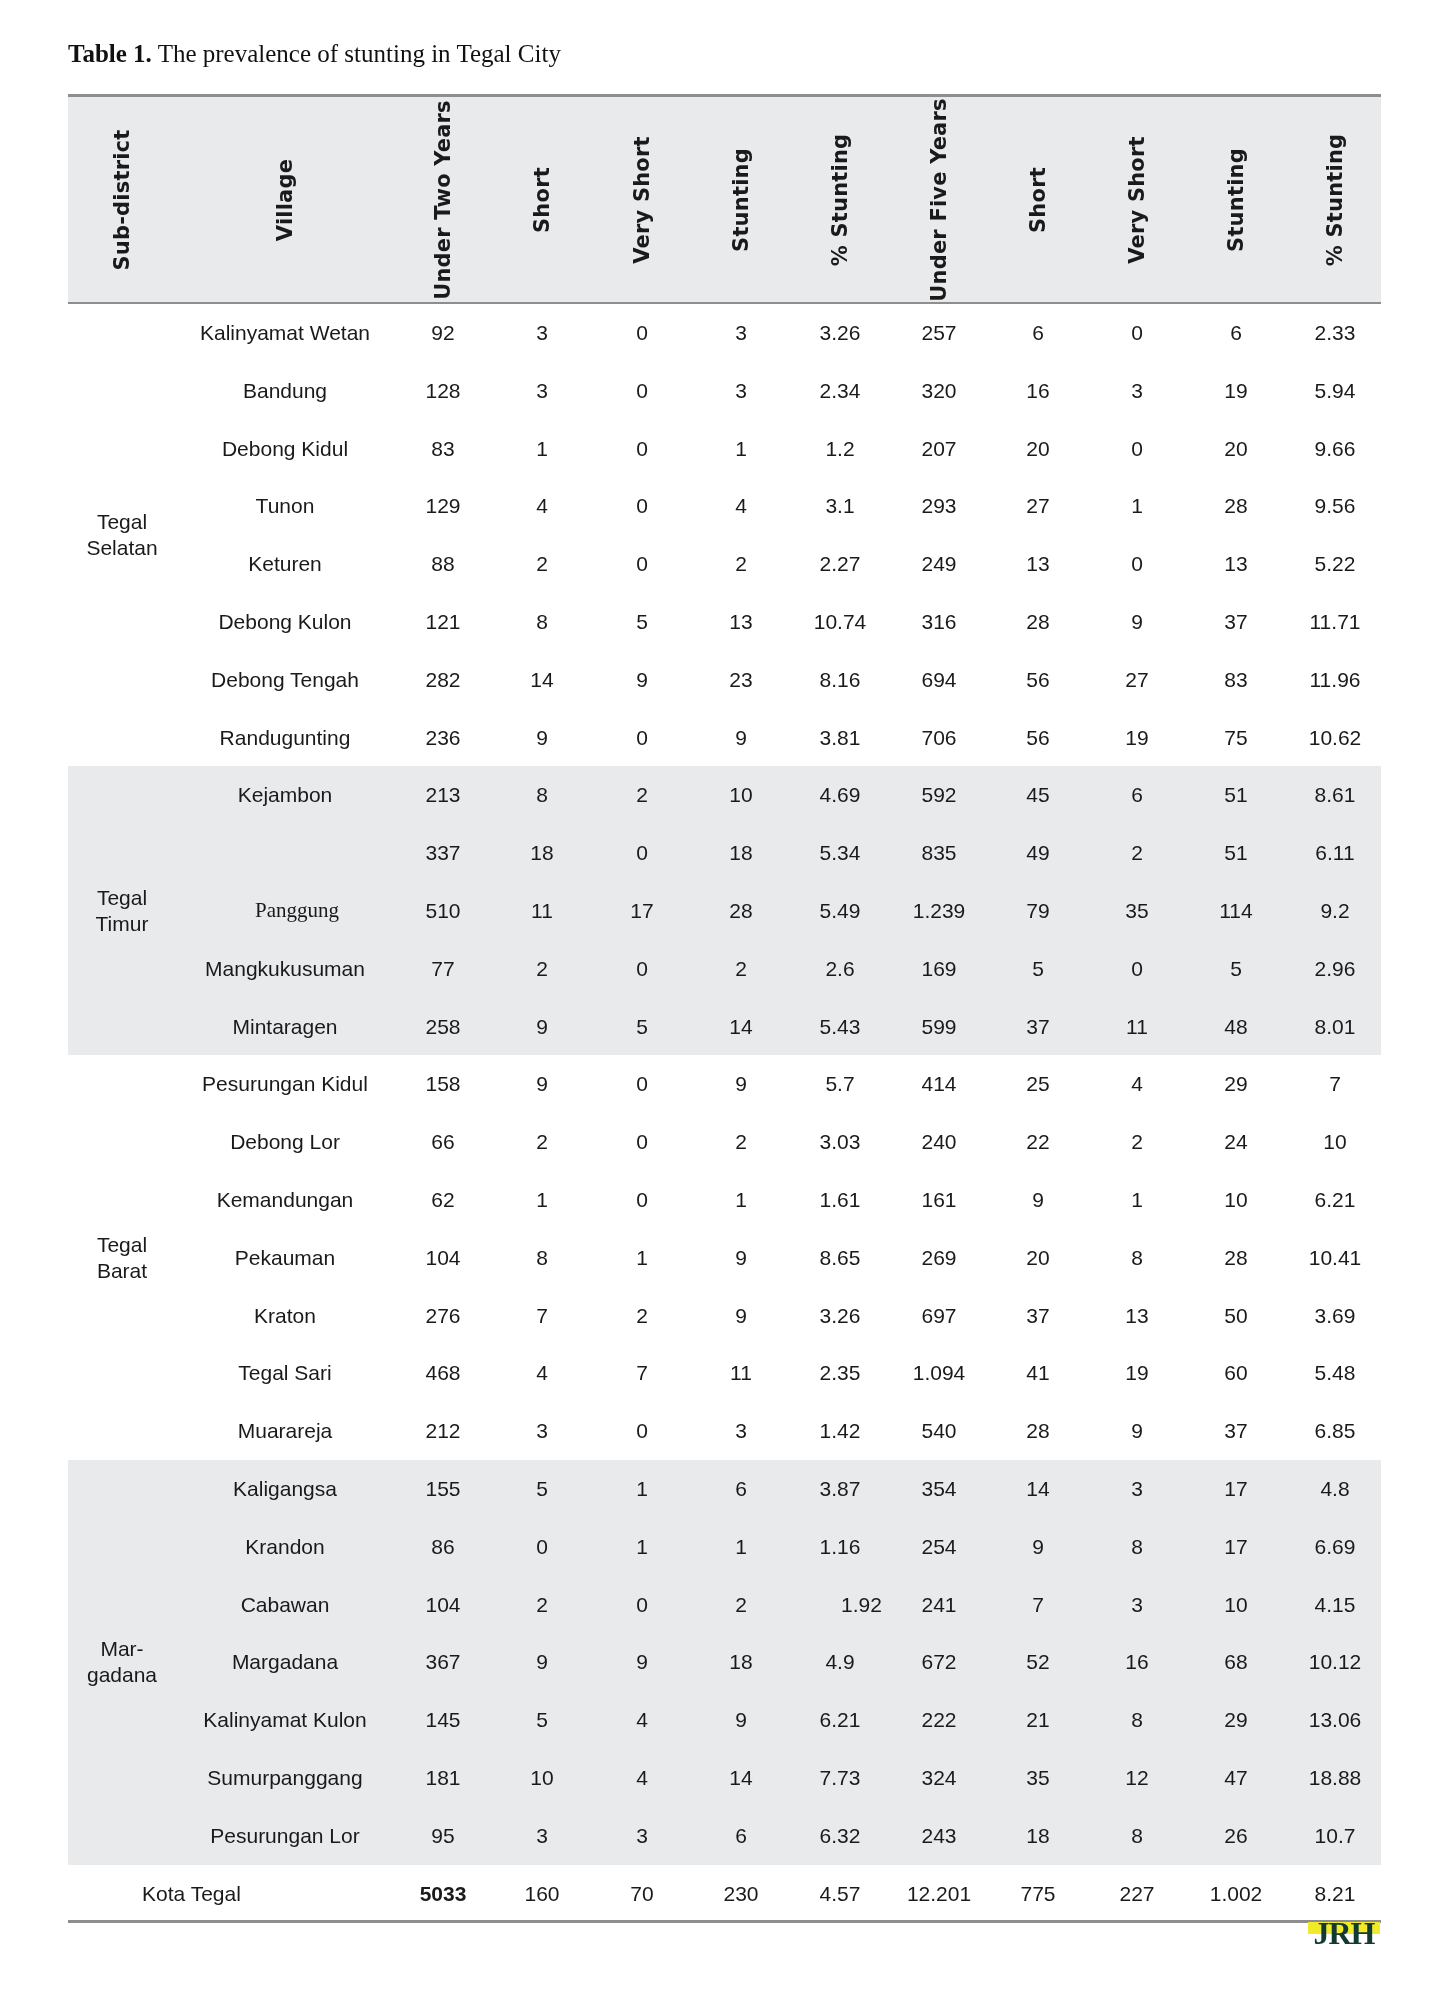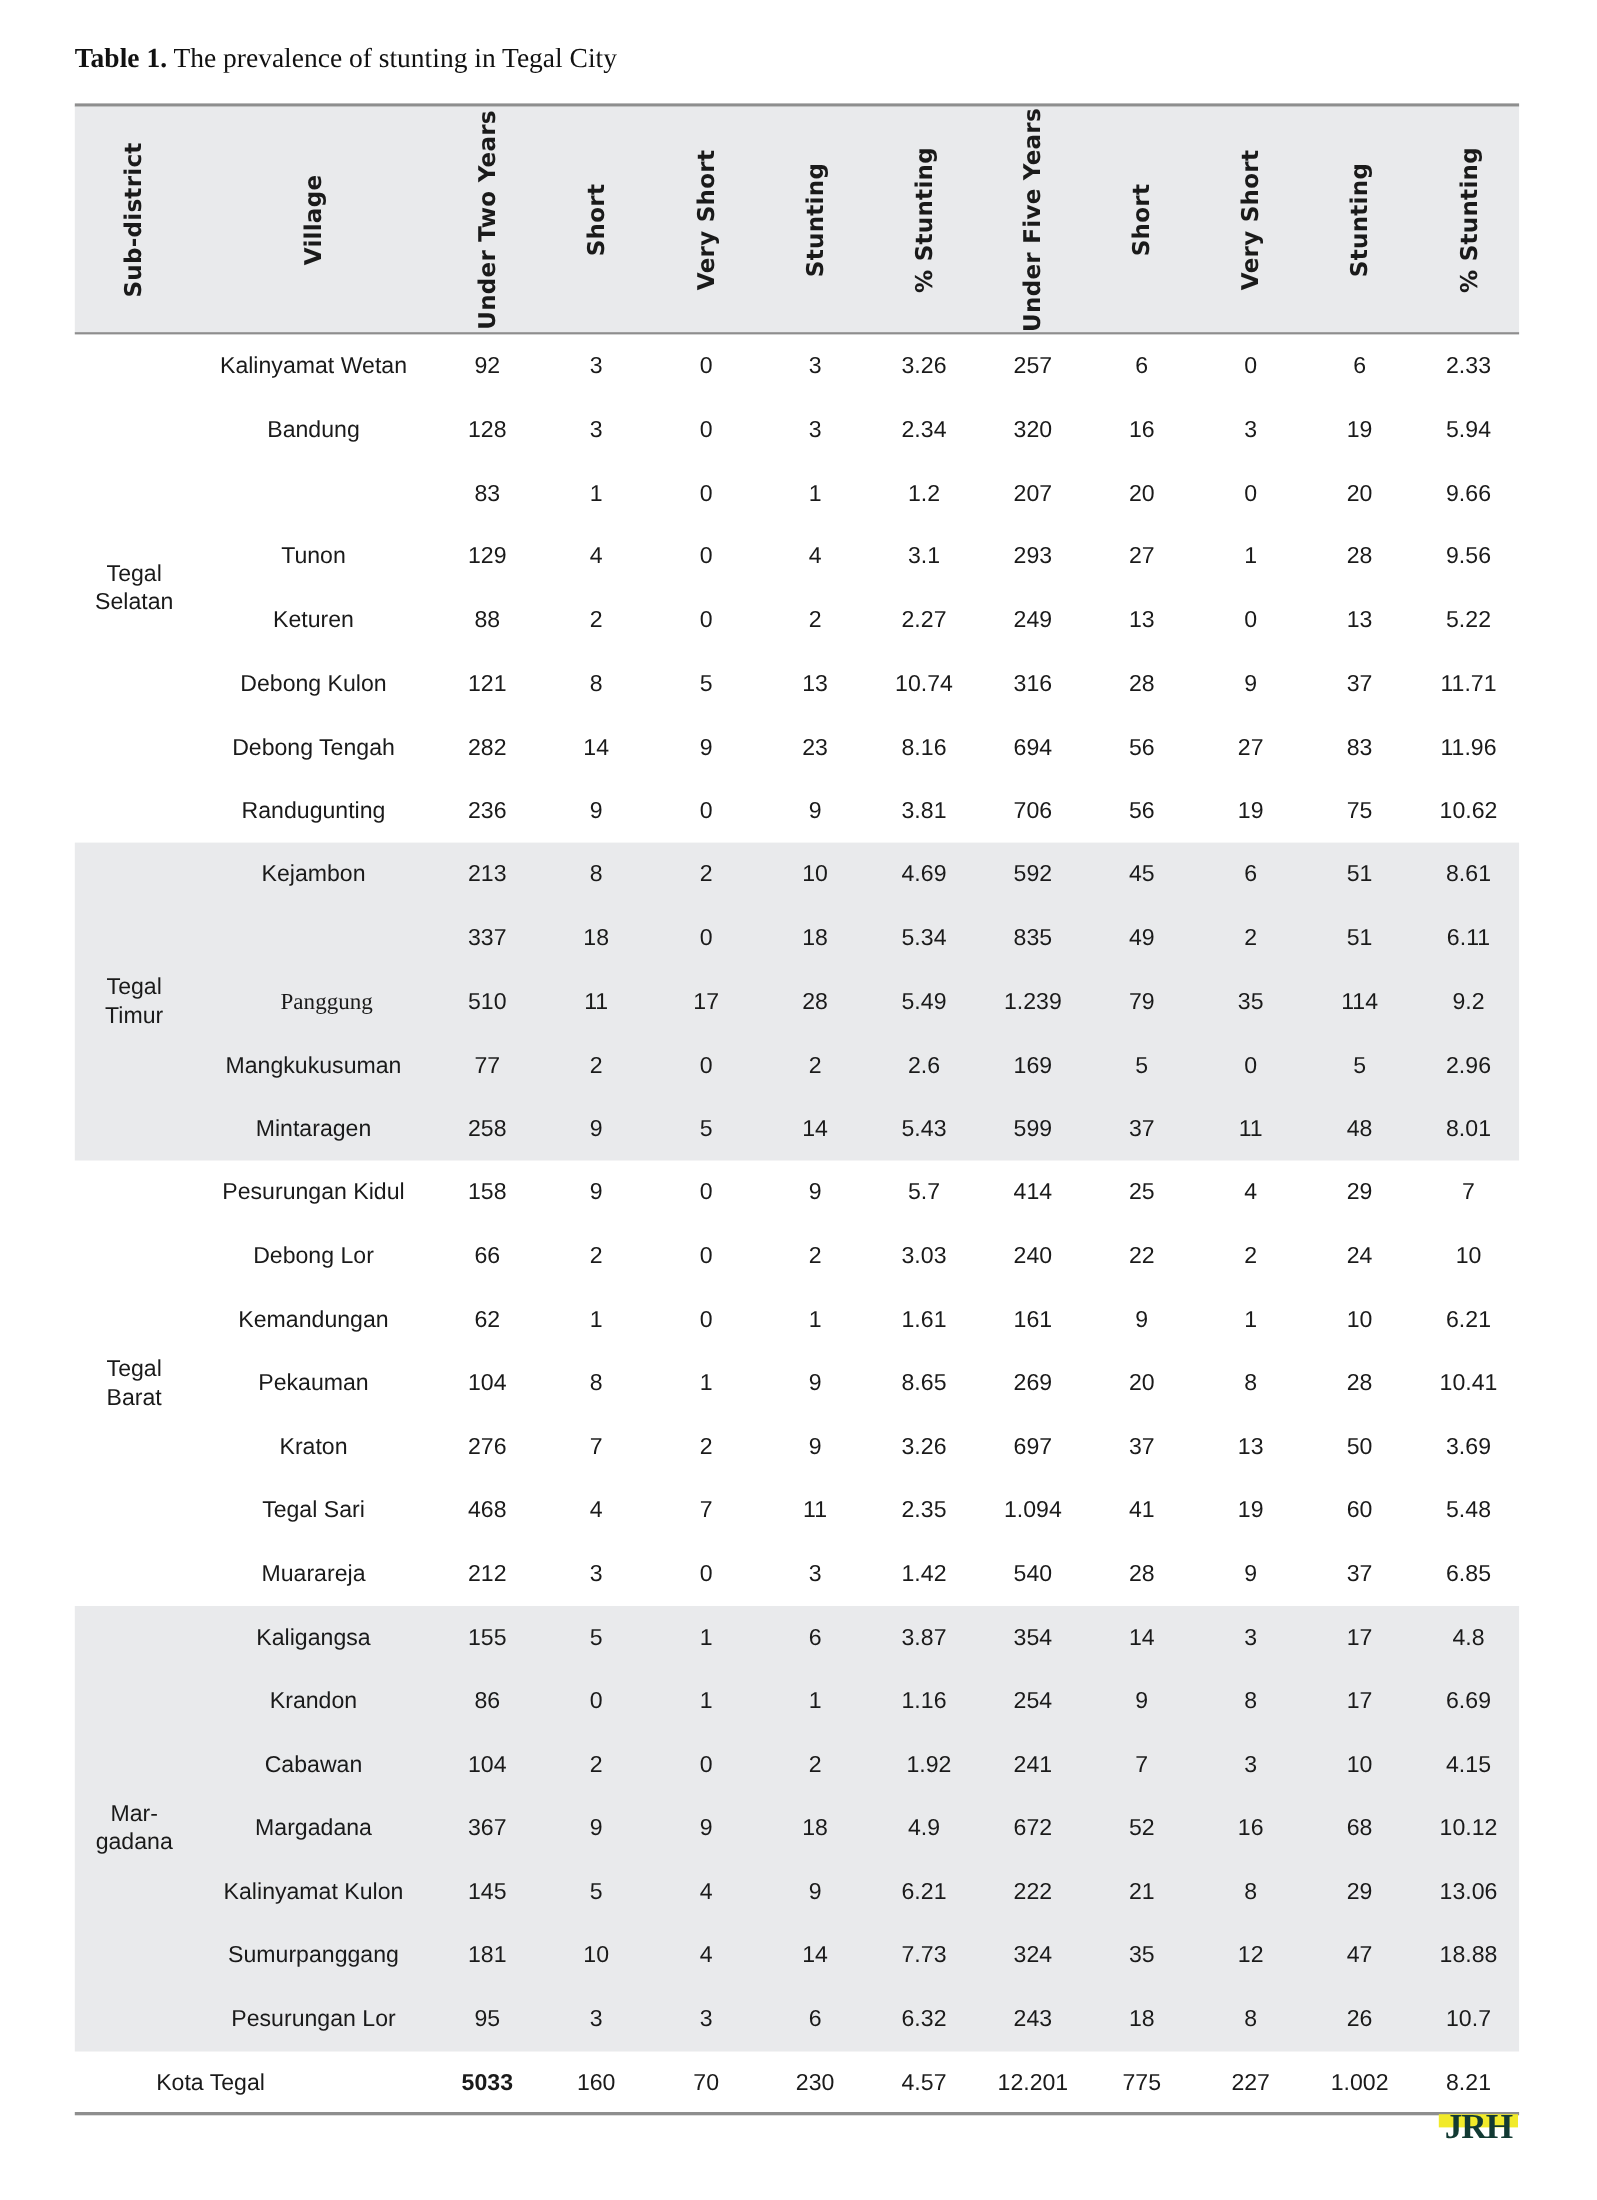--- a/index.html
+++ b/index.html
@@ -91,20 +91,21 @@
         <div class="cell" style="left: 524.5px; width: 99px;">0</div>
         <div class="cell" style="left: 623.5px; width: 99px;">3</div>
         <div class="cell" style="left: 722.5px; width: 99px;">2.34</div>
         <div class="cell" style="left: 821.5px; width: 99px;">320</div>
         <div class="cell" style="left: 920.5px; width: 99px;">16</div>
         <div class="cell" style="left: 1019.5px; width: 99px;">3</div>
         <div class="cell" style="left: 1118.5px; width: 99px;">19</div>
         <div class="cell" style="left: 1217.5px; width: 99px;">5.94</div>
       </div>
       <div class="row" style="top: 325.6px;">
+        <div class="cell" style="left: 112px; width: 210px;">Debong Kidul</div>
         <div class="cell" style="left: 325.5px; width: 99px;">83</div>
         <div class="cell" style="left: 424.5px; width: 99px;">1</div>
         <div class="cell" style="left: 524.5px; width: 99px;">0</div>
         <div class="cell" style="left: 623.5px; width: 99px;">1</div>
         <div class="cell" style="left: 722.5px; width: 99px;">1.2</div>
         <div class="cell" style="left: 821.5px; width: 99px;">207</div>
         <div class="cell" style="left: 920.5px; width: 99px;">20</div>
         <div class="cell" style="left: 1019.5px; width: 99px;">0</div>
         <div class="cell" style="left: 1118.5px; width: 99px;">20</div>
         <div class="cell" style="left: 1217.5px; width: 99px;">9.66</div>
@@ -368,21 +369,21 @@
         <div class="cell" style="left: 1019.5px; width: 99px;">8</div>
         <div class="cell" style="left: 1118.5px; width: 99px;">17</div>
         <div class="cell" style="left: 1217.5px; width: 99px;">6.69</div>
       </div>
       <div class="row" style="top: 1481.6px;">
         <div class="cell" style="left: 112px; width: 210px;">Cabawan</div>
         <div class="cell" style="left: 325.5px; width: 99px;">104</div>
         <div class="cell" style="left: 424.5px; width: 99px;">2</div>
         <div class="cell" style="left: 524.5px; width: 99px;">0</div>
         <div class="cell" style="left: 623.5px; width: 99px;">2</div>
-        <div class="cell" style="left: 727px; width: 99px;">1.92</div>
+        <div class="cell" style="left: 744px; width: 99px;">1.92</div>
         <div class="cell" style="left: 821.5px; width: 99px;">241</div>
         <div class="cell" style="left: 920.5px; width: 99px;">7</div>
         <div class="cell" style="left: 1019.5px; width: 99px;">3</div>
         <div class="cell" style="left: 1118.5px; width: 99px;">10</div>
         <div class="cell" style="left: 1217.5px; width: 99px;">4.15</div>
       </div>
       <div class="row" style="top: 1539.4px;">
         <div class="cell" style="left: 112px; width: 210px;">Margadana</div>
         <div class="cell" style="left: 325.5px; width: 99px;">367</div>
         <div class="cell" style="left: 424.5px; width: 99px;">9</div>

